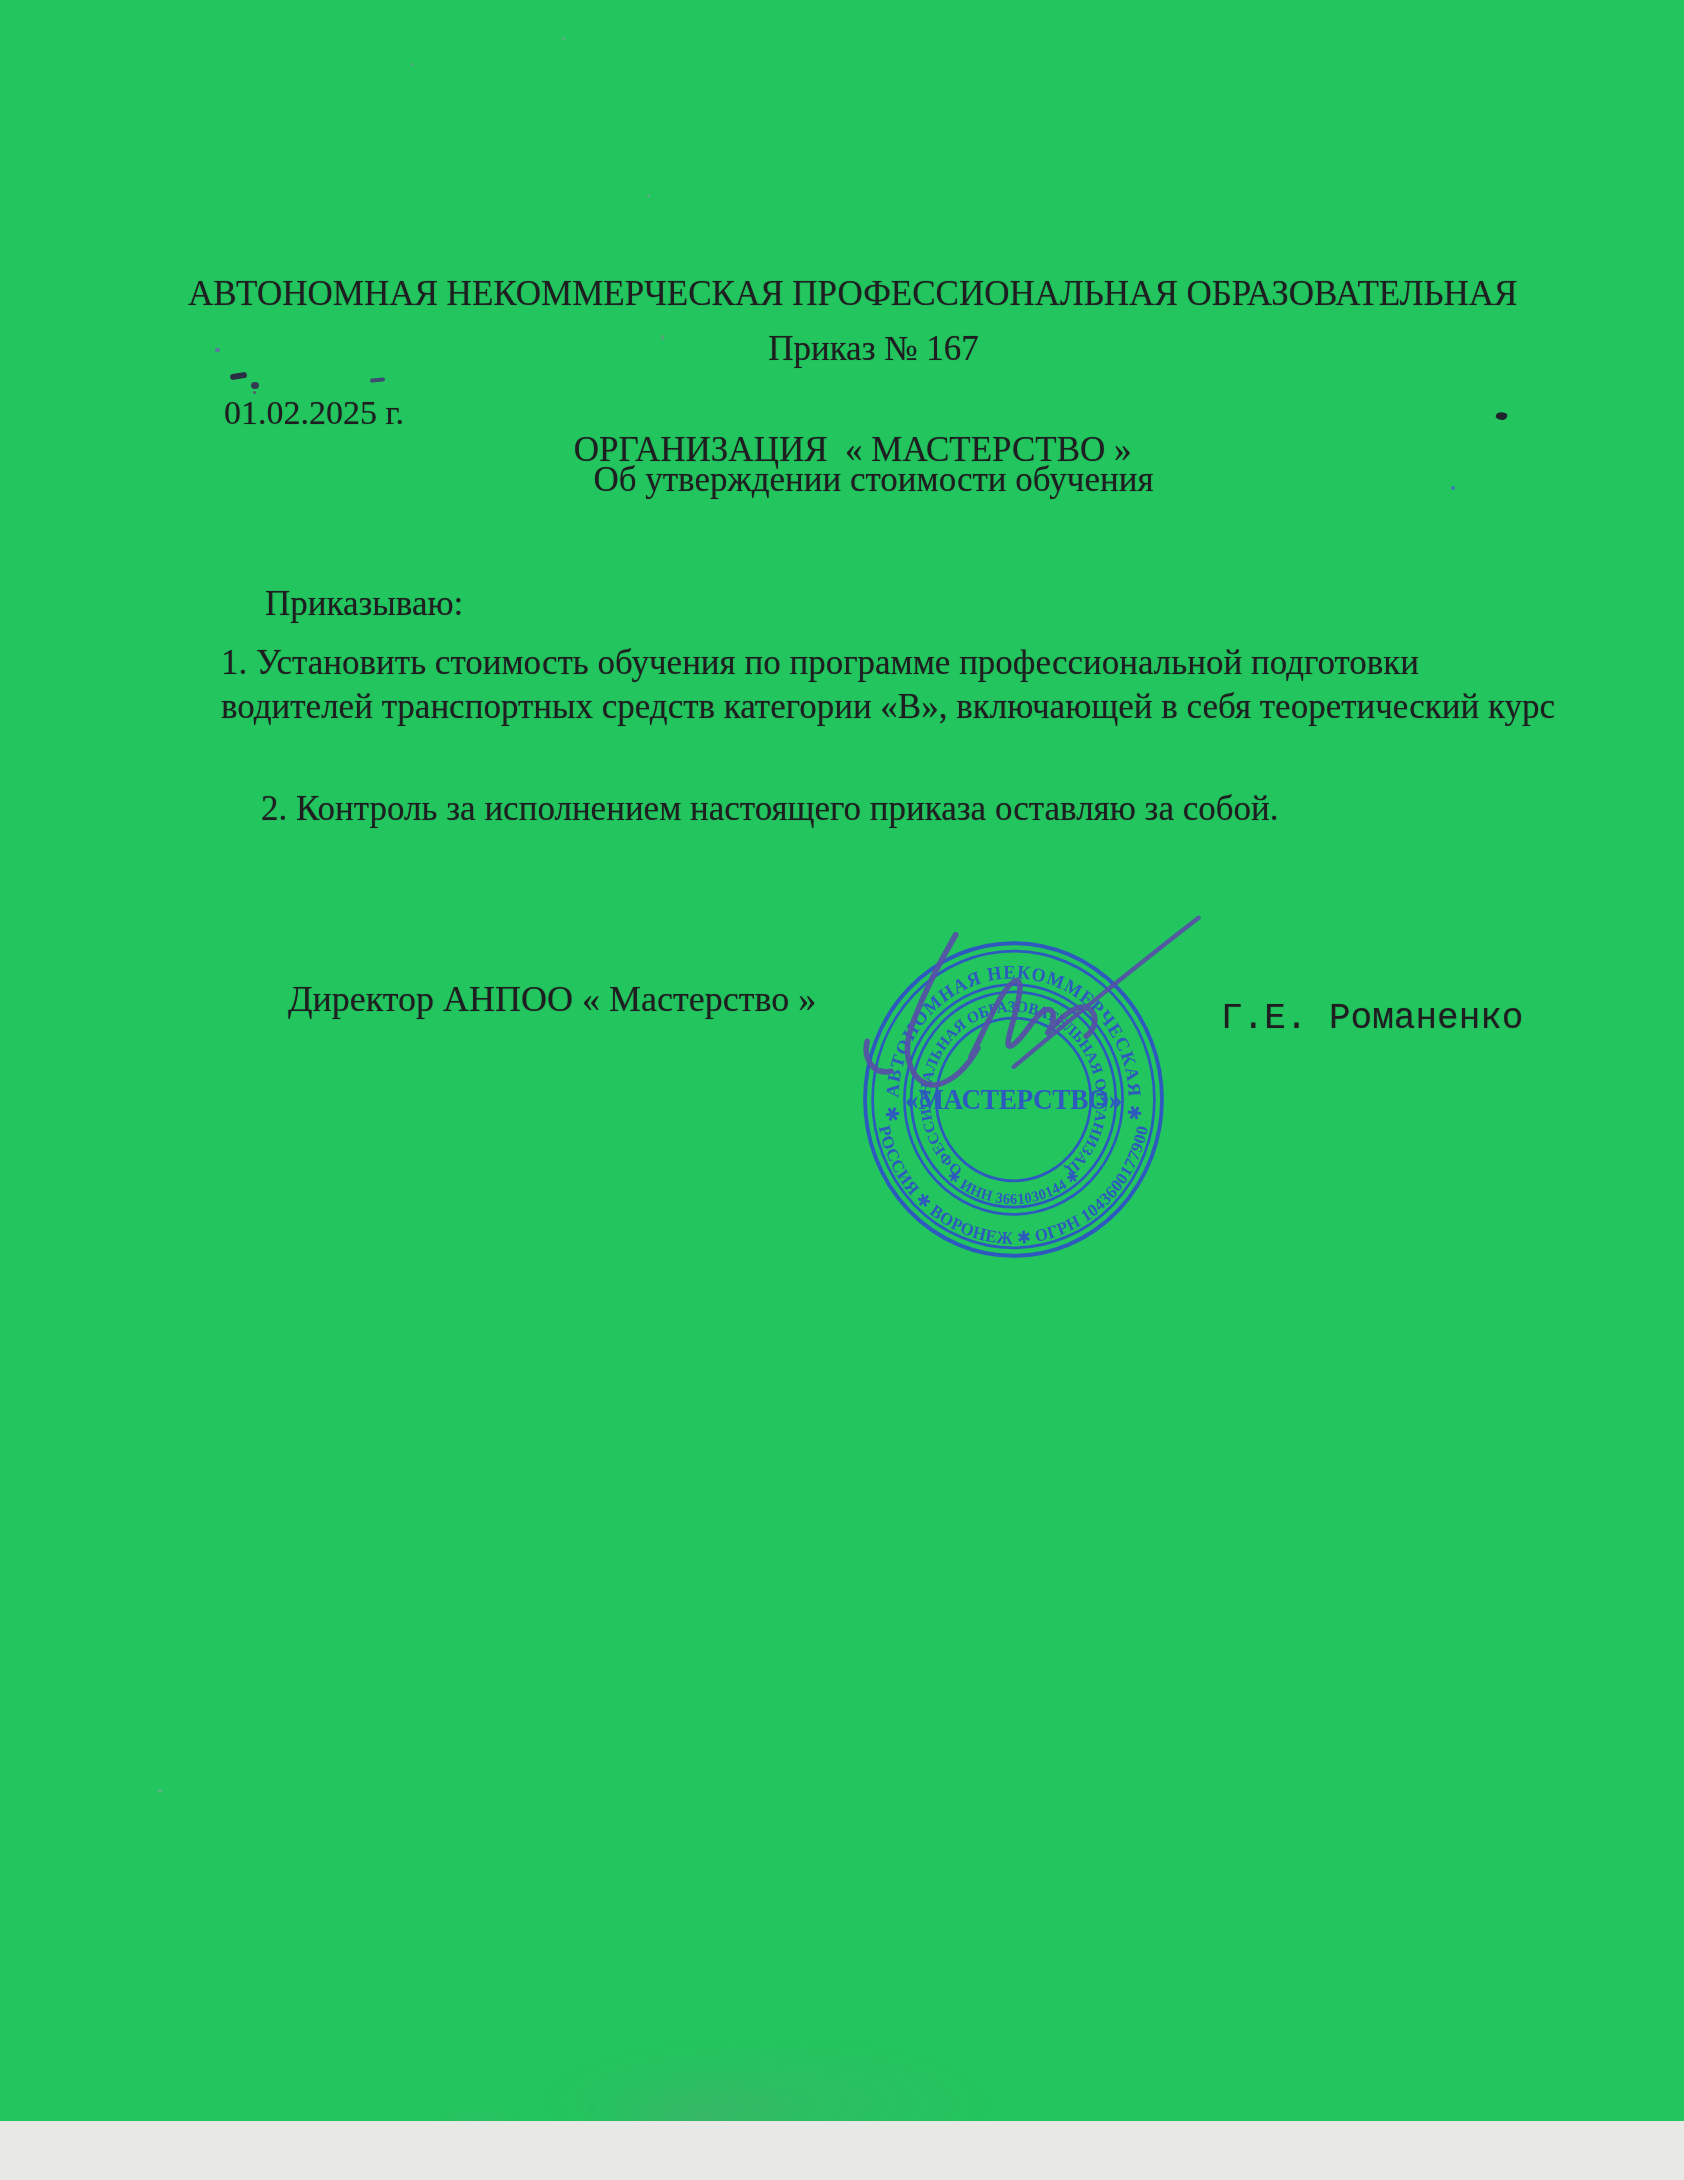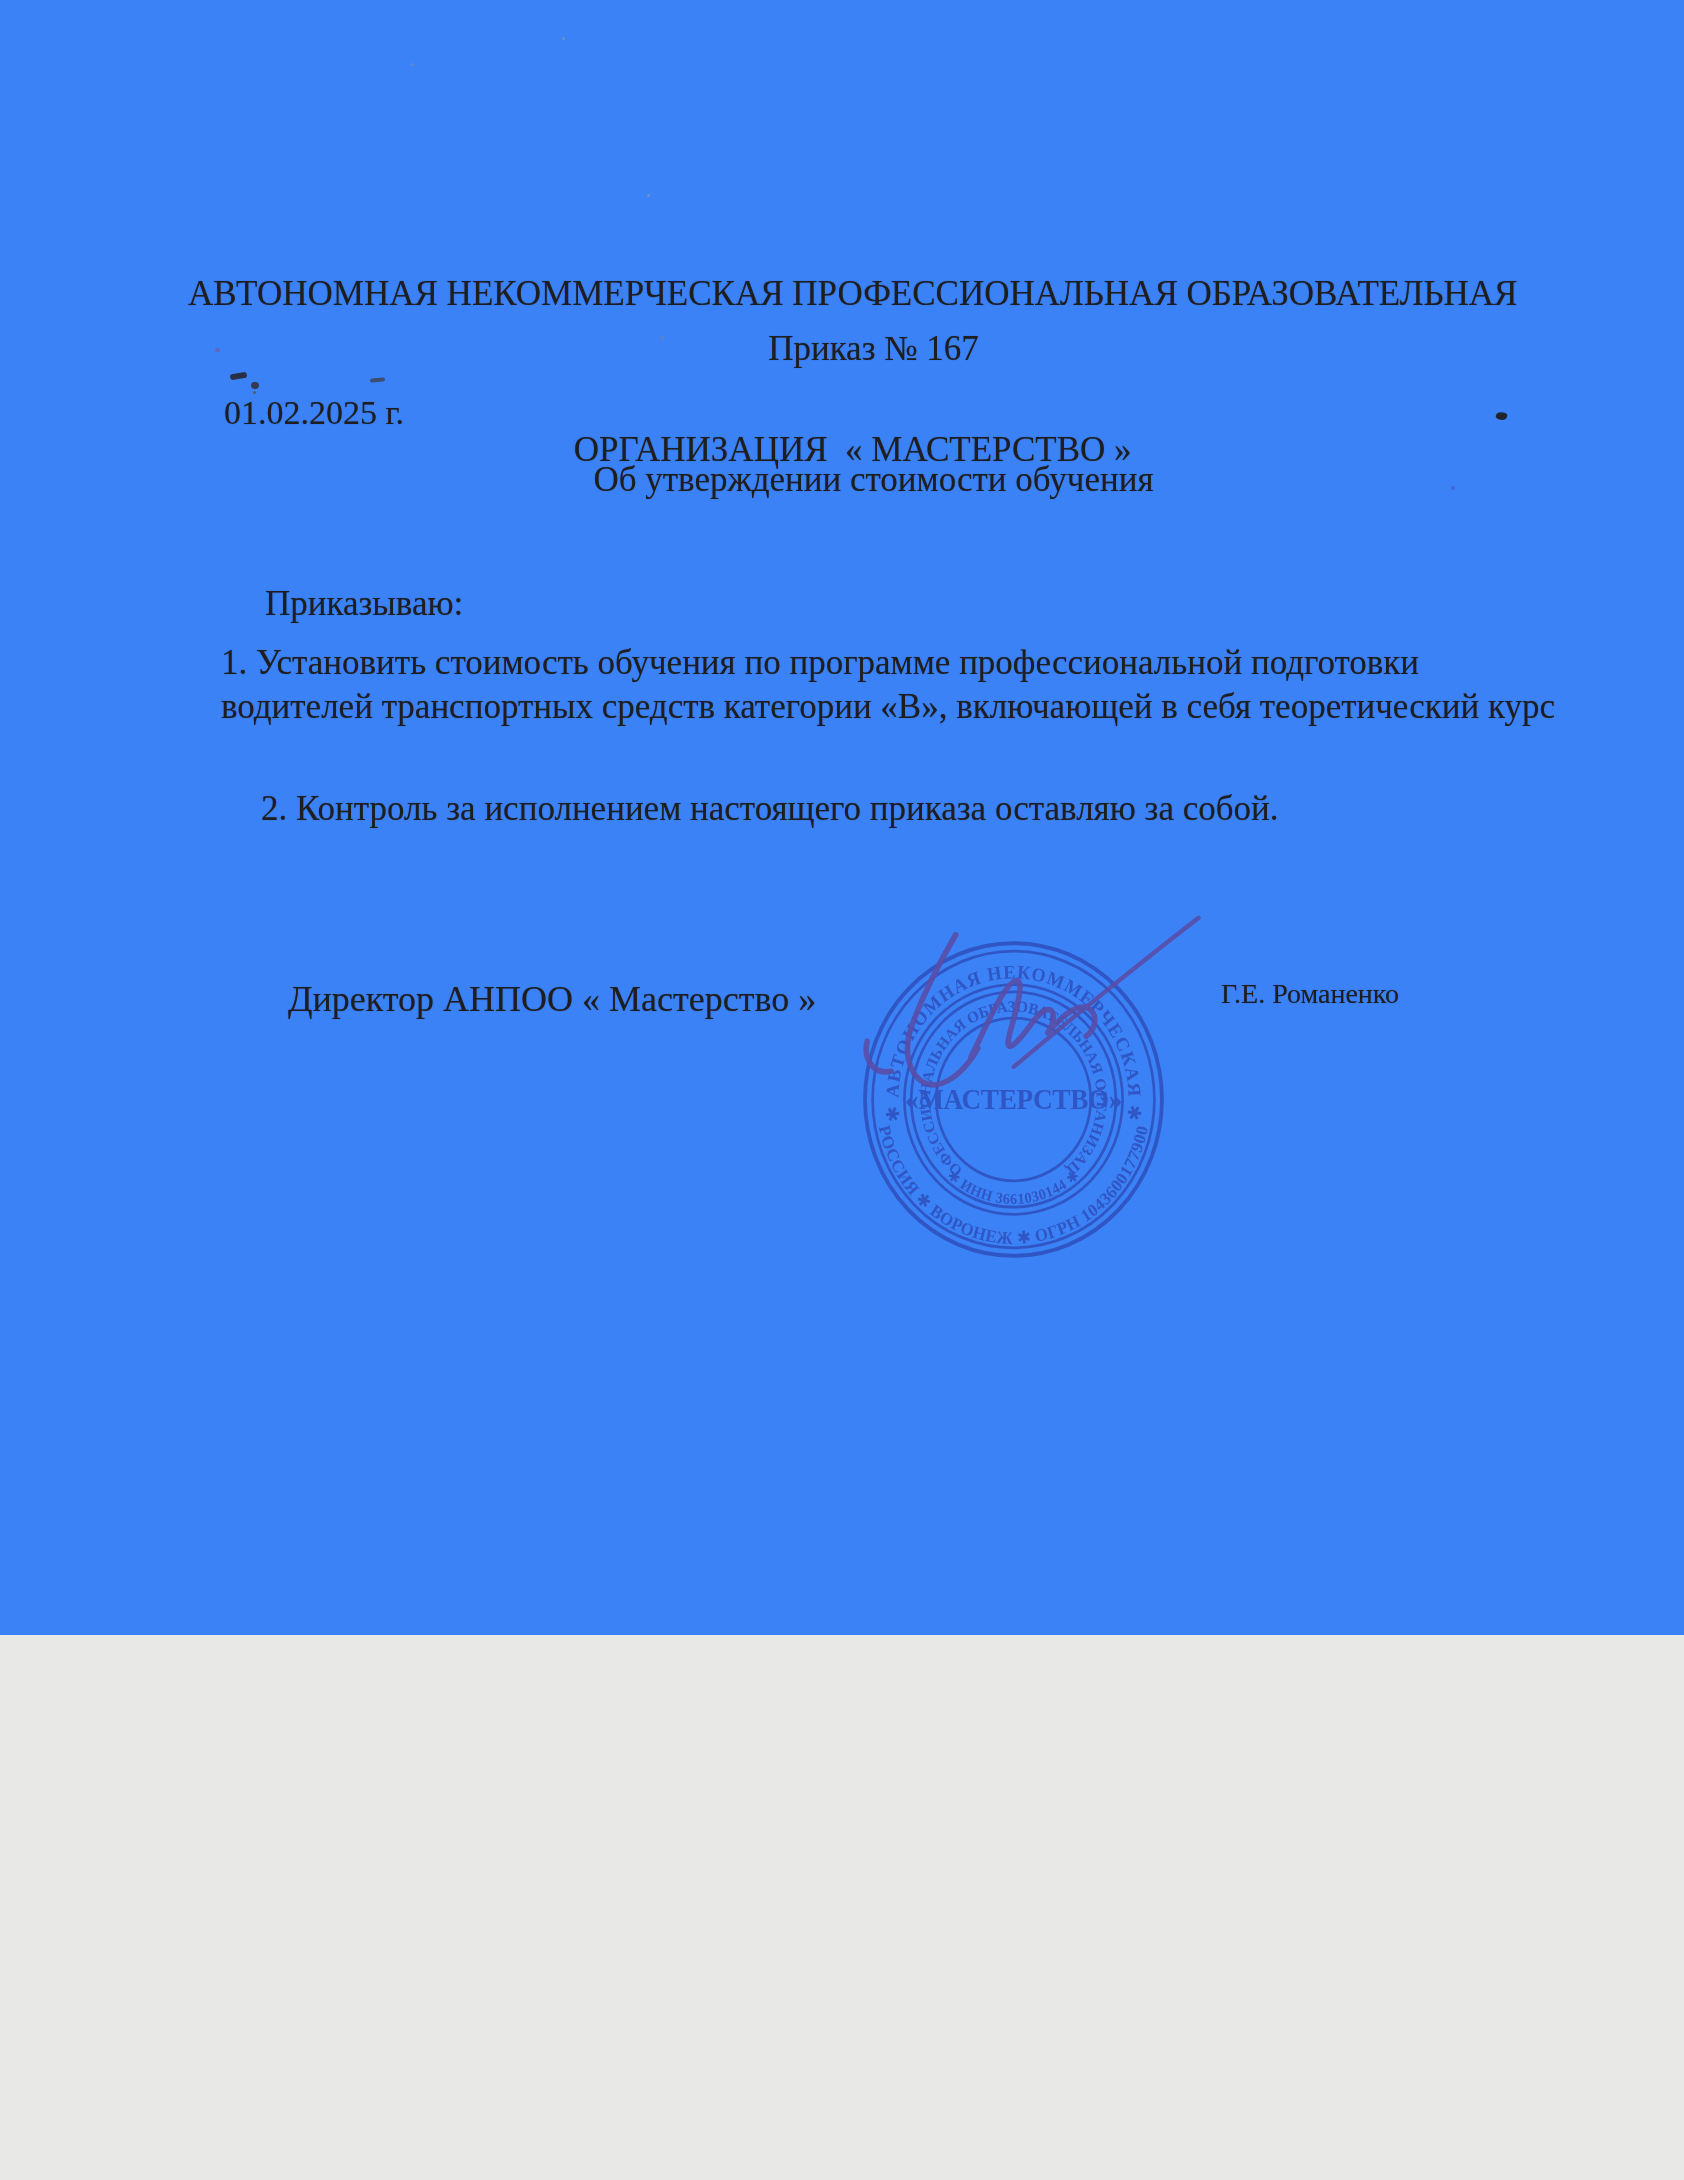--- a/index.html
+++ b/index.html
@@ -1,20 +1,20 @@
 <!DOCTYPE html>
 <html style="font-size:13.6px"><head>
 <meta charset="utf-8">
 <style>
   html,body{margin:0;padding:0;background:#e8e8e6;}
   .page{
     position:relative;
-    width:1685px;height:1635px;
+    width:1685px;height:2121px;
     margin:0 auto;
-    background:#3b82f6;
+    background:#22c55e;
     overflow:hidden;
     font-family:"Liberation Serif","DejaVu Serif",serif;
     color:#1e1e20;
   }
   .txt{
     position:absolute;
     color:#1e1e20;
     text-shadow:0 0 1px rgba(35,35,40,.5);
     white-space:nowrap;
   }
@@ -26,21 +26,21 @@
     transform:translateX(10.2px);
     white-space:pre-wrap;
   }
   .order-title{top:329px;font-size:35px;transform:translateX(31px);}
   .order-date{left:224px;top:394px;font-size:34px;}
   .order-subject{top:460px;font-size:35px;transform:translateX(31px);}
   .opening{left:221px;top:584px;font-size:35px;margin-left:44px;}
   .para1{left:221px;top:641px;font-size:35px;line-height:44px;}
   .para2{left:221px;top:789px;font-size:35px;margin-left:40px;}
   .sig-position{left:288px;top:978px;font-size:36px;}
-  .sig-name{left:1221px;top:978px;font-size:28px;}
+  .sig-name{left:1221px;top:998px;font-size:36px;font-family:Liberation Mono, monospace;}
 
   .stamp-svg{position:absolute;left:862px;top:940px;width:303px;height:319px;opacity:.96;}
   .sign-svg{position:absolute;left:839px;top:886px;width:392px;height:256px;}
 
   .artifact{position:absolute;}
   .smudge{position:absolute;border-radius:50%;filter:blur(5.1px);}
 </style>
 </head>
 <body>
 

